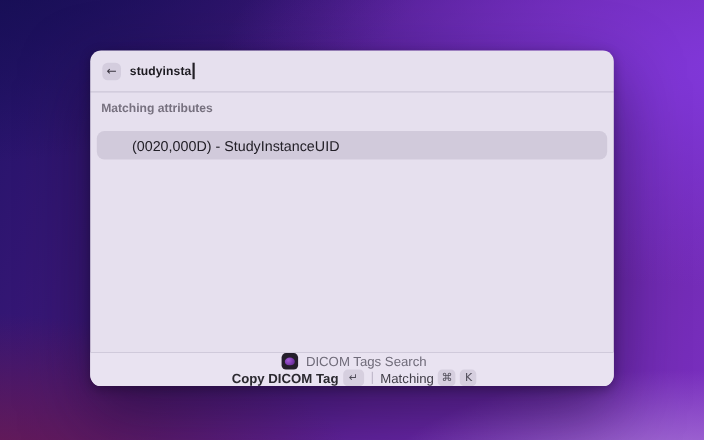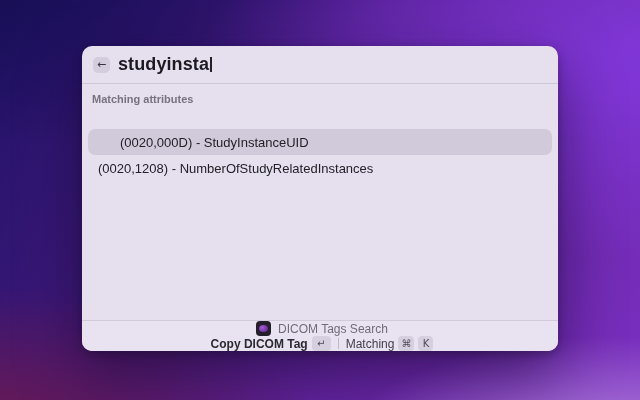--- a/index.html
+++ b/index.html
@@ -44,33 +44,33 @@
     background: #d4cdde;
     color: #38343f;
     font-size: 11px; line-height: 1;
     display: flex; align-items: center; justify-content: center;
     cursor: pointer; flex: 0 0 auto;
     font-family: "DejaVu Sans", sans-serif;
   }
   .search-input {
     display: flex; align-items: center;
     margin-left: 8px;
-    font-size: 18px; font-weight: 600;
+    font-size: 11px; font-weight: 600;
     color: #1c1a20; letter-spacing: .1px;
   }
   .cursor {
     display: inline-block;
     width: 1.5px; height: 15px;
     background: #232027; margin-left: 1px;
   }
 
   
   .results { padding: 0 6px; }
   .section-header {
-    padding: 9px 4px 24px;
+    padding: 9px 4px 14px;
     font-size: 11px; font-weight: 600;
     color: #77717f;
   }
   .row {
     height: 26px;
     display: flex; align-items: center;
     padding: 0 10px;
     border-radius: 7px;
     font-size: 13px; font-weight: 500;
     color: #232028;
@@ -147,23 +147,20 @@
         <span>studyinsta</span>
         <span class="cursor"></span>
       </div>
     </div>
 
     <div class="results">
       <div class="section-header">Matching attributes</div>
       <div class="row selected">
         <span>(0020,000D) - StudyInstanceUID</span>
       </div>
-      <div class="row">
-        <span>(0020,1208) - NumberOfStudyRelatedInstances</span>
-      </div>
     </div>
 
     <div class="footer">
       <div class="footer-left">
         <span class="app-icon">
             <span class="brain"></span>
           </span>
         <span class="app-name">DICOM Tags Search</span>
       </div>
       <div class="footer-right">

